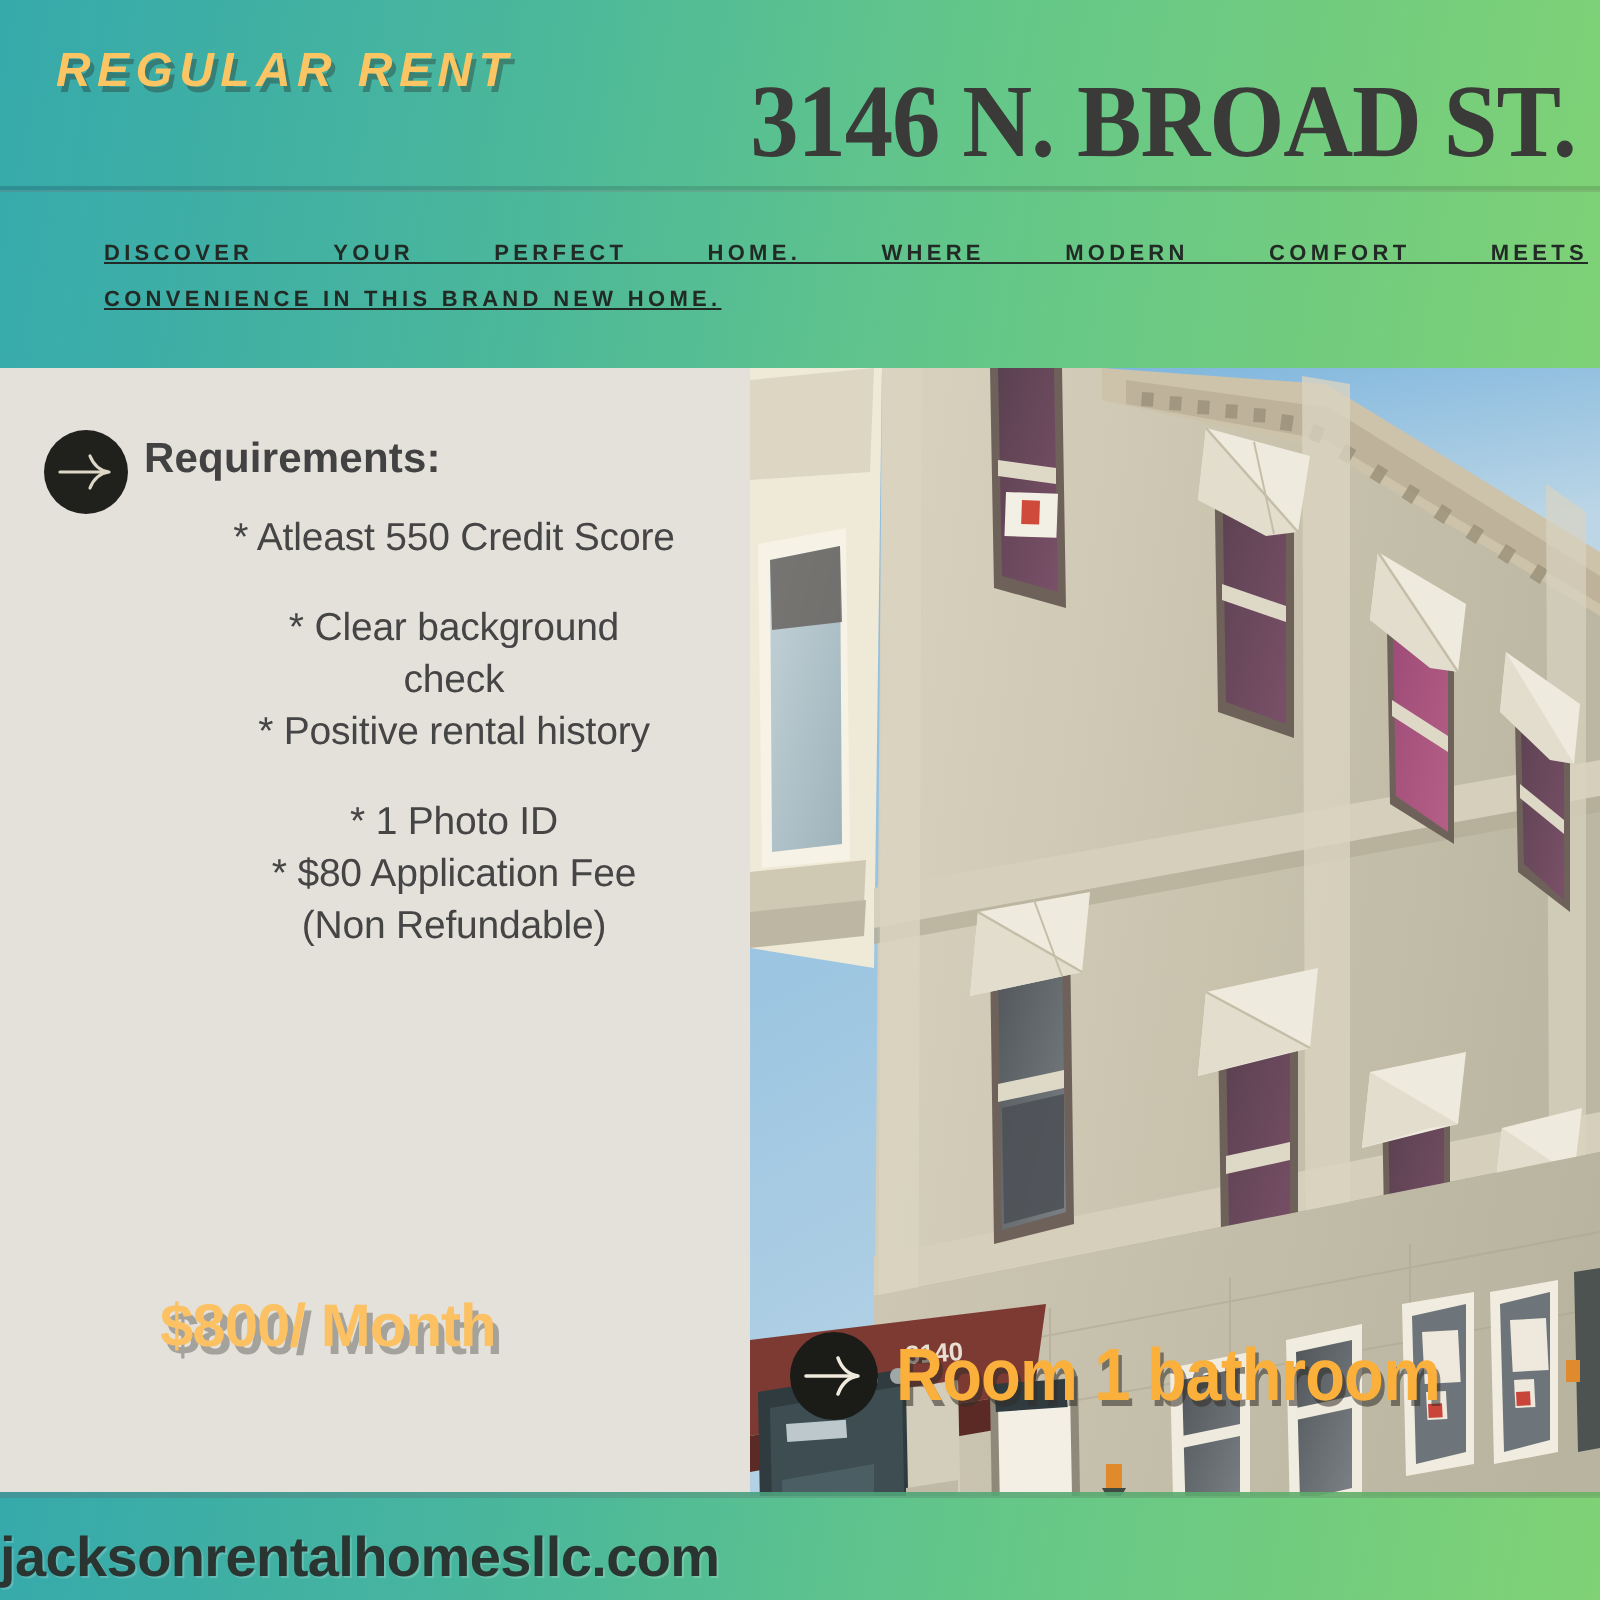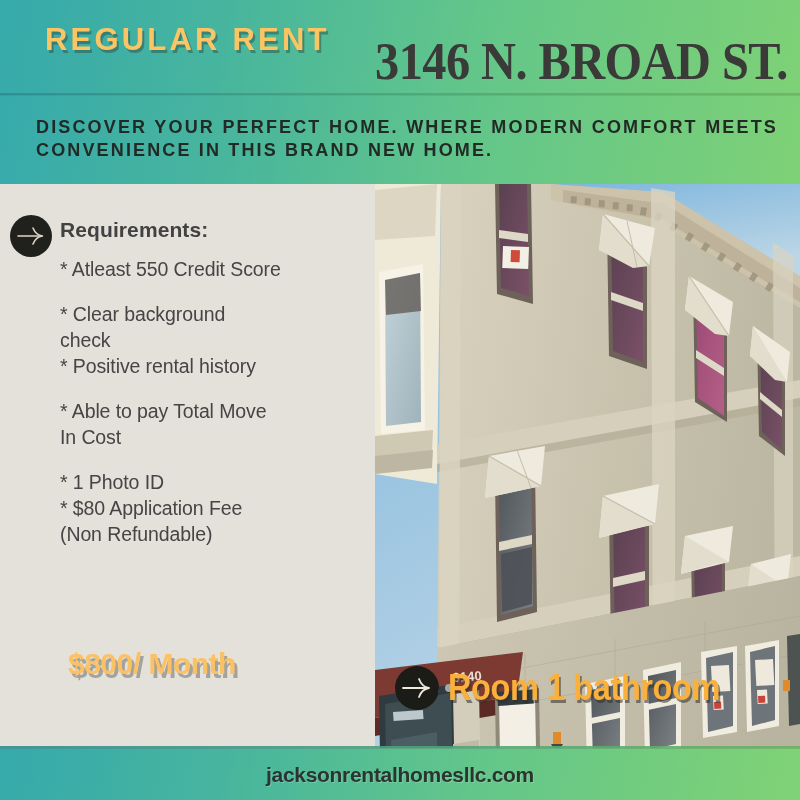--- a/index.html
+++ b/index.html
@@ -28,28 +28,29 @@
   }
   .header-rule {
     position: absolute;
     left: 0; top: 93px;
     width: 800px; height: 3px;
     background: linear-gradient(100deg, #2c8a90 0%, #3f9886 30%, #55a873 62%, #6ab262 100%);
     opacity: .85;
   }
   .regular-rent {
     position: absolute;
-    left: 45px; top: 22px;
-    font-size: 31px;
+    left: 28px; top: 22px;
+    font-size: 24px;
     font-weight: bold;
     letter-spacing: 3.2px;
     color: #fcc563;
     text-shadow: 2px 3px 0 rgba(40,55,50,.40);
     white-space: nowrap;
     font-stretch: condensed;
+    font-style: italic;
   }
   .address-title {
     position: absolute;
     right: 12px; top: 32px;
     font-family: "Liberation Serif", "DejaVu Serif", serif;
     font-size: 52px;
     font-weight: bold;
     color: #3a3a38;
     letter-spacing: -0.6px;
     white-space: nowrap;
@@ -59,43 +60,45 @@
 
   
   .subtitle-band {
     position: absolute;
     left: 0; top: 96px;
     width: 800px; height: 88px;
     background: linear-gradient(100deg, #37aaac 0%, #48b59d 28%, #63c689 60%, #7ed176 100%);
   }
   .subtitle-text {
     position: absolute;
-    left: 36px; top: 20px;
+    left: 52px; top: 20px;
     width: 742px;
-    font-size: 18px;
+    font-size: 11px;
     font-weight: bold;
     letter-spacing: 2.15px;
     line-height: 23px;
     color: #222a26;
     text-transform: uppercase;
+    text-decoration: underline;
   }
   .subtitle-line1 {
     display: block;
     text-align: justify;
     text-align-last: justify;
     white-space: normal;
   }
   .subtitle-line2 { display: block; }
 
   
   .left-panel {
     position: absolute;
-    left: 0; top: 184px;
+    left: 12px; top: 184px;
     width: 375px; height: 602px;
     background: #e4e0da;
+    text-align: center;
   }
   .arrow-badge {
     position: absolute;
     width: 42px; height: 42px;
     border-radius: 50%;
     background: #20201c;
     display: flex;
     align-items: center;
     justify-content: center;
   }
@@ -178,22 +181,22 @@
   .footer-band {
     position: absolute;
     left: 0; top: 749px;
     width: 800px; height: 51px;
     background: linear-gradient(100deg, #36a9ab 0%, #47b59e 28%, #63c689 60%, #80d275 100%);
   }
   .footer-url {
     position: absolute;
     left: 0; top: 14px;
     width: 800px;
-    text-align: center;
-    font-size: 21px;
+    text-align: left;
+    font-size: 28px;
     font-weight: bold;
     color: #2a3430;
     letter-spacing: -.3px;
     text-shadow: 1px 1px 0 rgba(255,255,255,.18);
   }
 </style>
 </head>
 <body>
 
 <div id="flyer">
@@ -225,22 +228,20 @@
     <div class="req-list">
         <div class="req-group">
           <span class="req-line">* Atleast 550 Credit Score</span>
         </div>
         <div class="req-group">
           <span class="req-line">* Clear background
 check</span>
           <span class="req-line">* Positive rental history</span>
         </div>
         <div class="req-group">
-          <span class="req-line">* Able to pay Total Move
-In Cost</span>
         </div>
         <div class="req-group">
           <span class="req-line">* 1 Photo ID</span>
           <span class="req-line">* $80 Application Fee
 (Non Refundable)</span>
         </div>
       </div>
 
     <div class="price">$800/ Month</div>
   </div>

